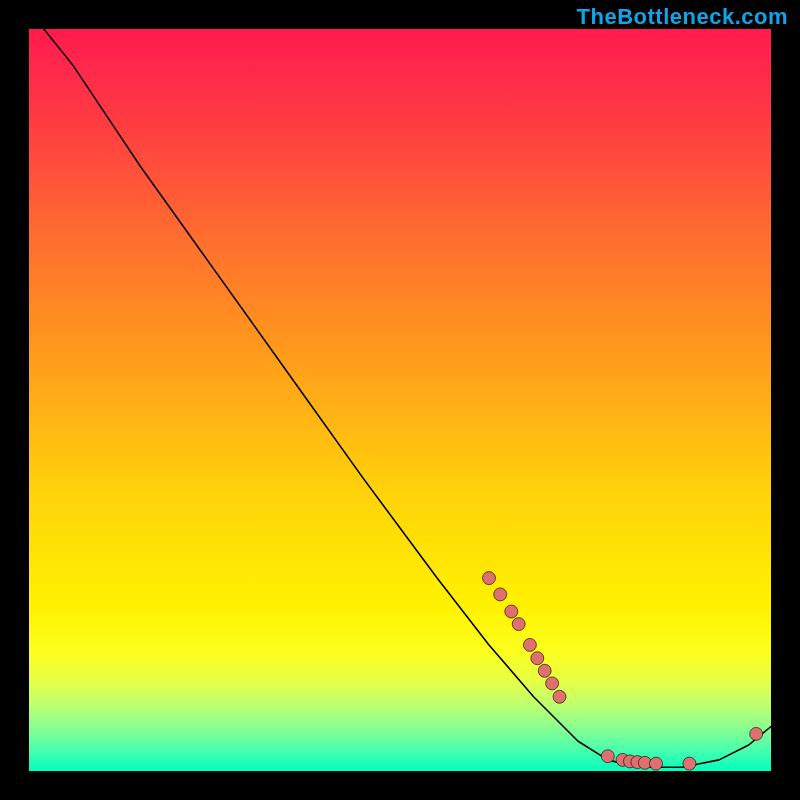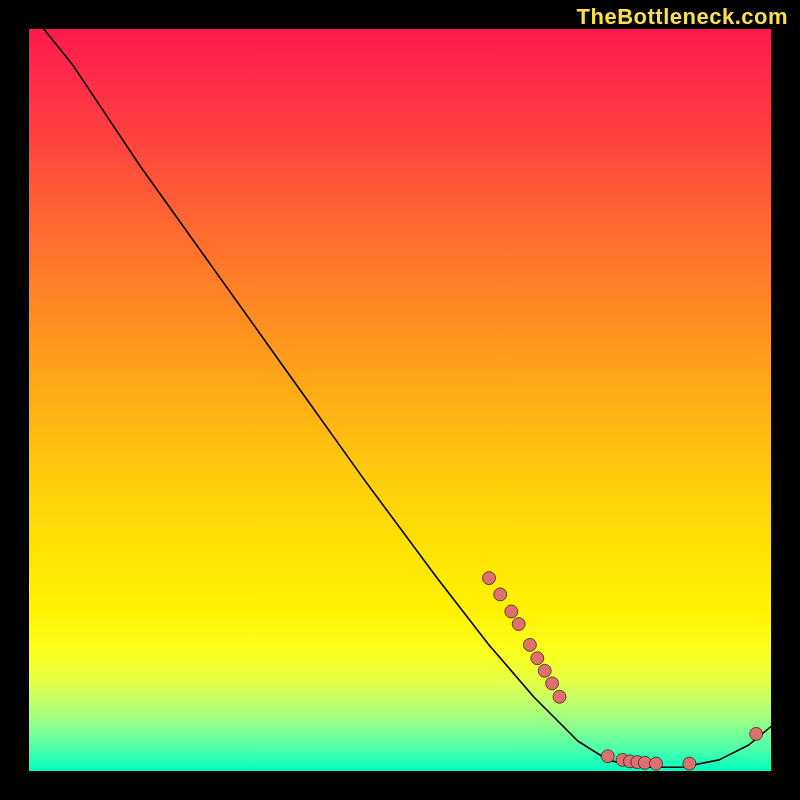--- a/index.html
+++ b/index.html
@@ -13,21 +13,21 @@
   }
   .stage {
     position: relative;
     width: 800px;
     height: 800px;
   }
   .watermark {
     position: absolute;
     top: 4px;
     right: 12px;
-    color: #fde047;
+    color: #0ea5e9;
     font-size: 22px;
     font-weight: bold;
     letter-spacing: 0.5px;
     z-index: 30;
     user-select: none;
   }
   .plot-bg {
     position: absolute;
     left: 29px;
     top: 29px;

